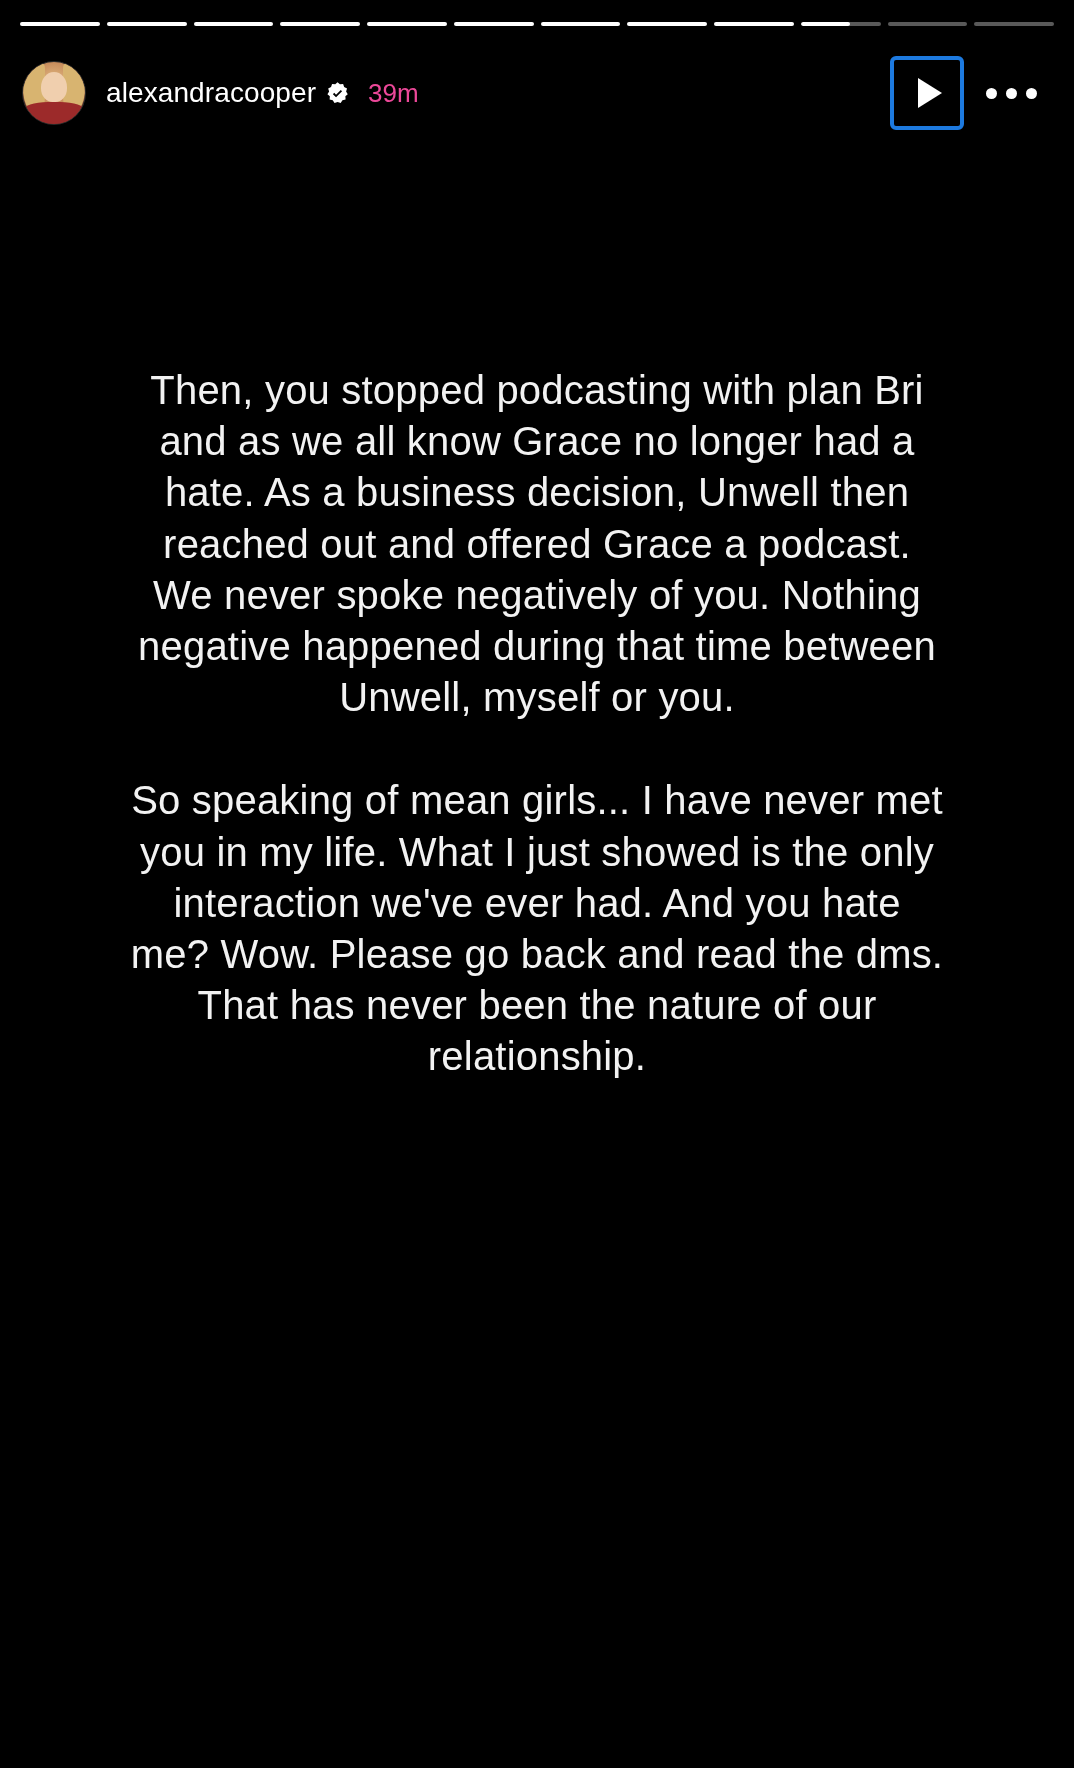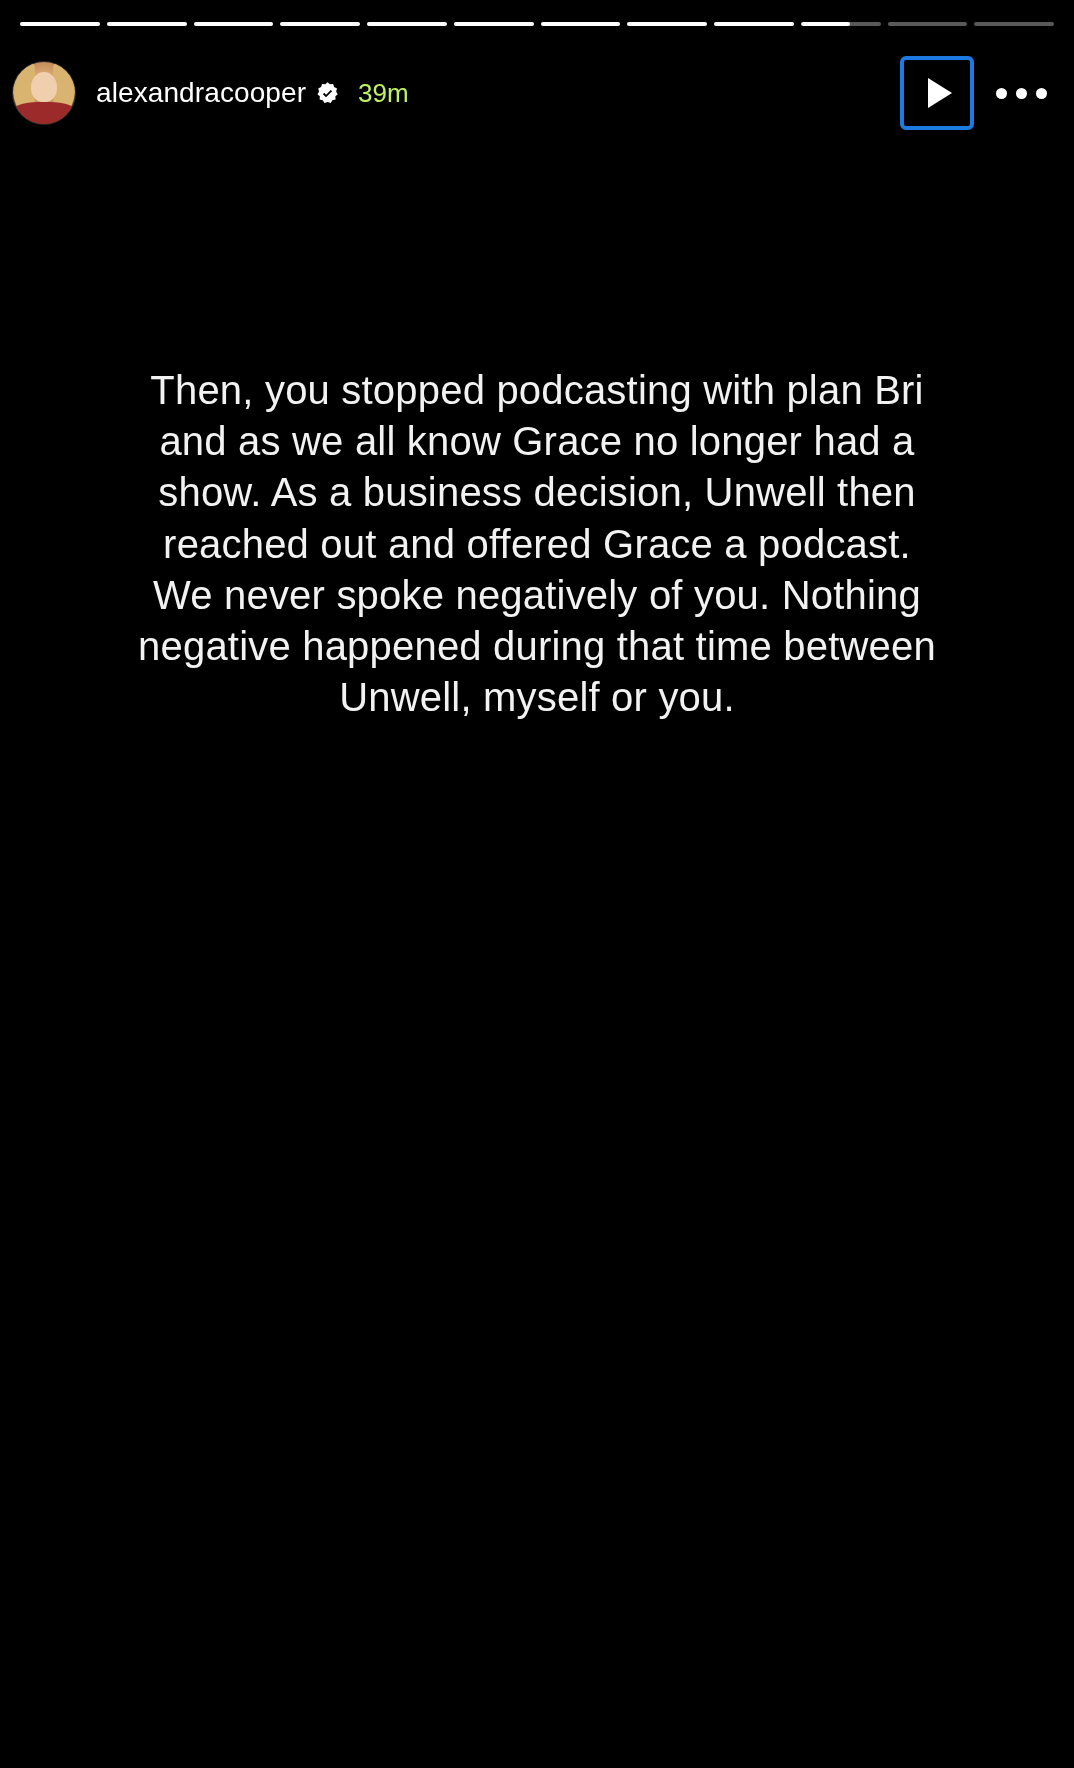--- a/index.html
+++ b/index.html
@@ -52,21 +52,21 @@
 
   
   #story-header {
     position: absolute;
     top: 50px;
     left: 0;
     right: 8px;
     height: 86px;
     display: flex;
     align-items: center;
-    padding: 0 12px;
+    padding: 0 22px;
     box-sizing: border-box;
   }
   #avatar {
     width: 62px;
     height: 62px;
     border-radius: 50%;
     overflow: hidden;
     flex: 0 0 auto;
     background: radial-gradient(circle at 50% 35%, #e8c38a 0%, #c98f5e 40%, #7a3f2c 75%, #40201a 100%);
     position: relative;
@@ -111,21 +111,21 @@
   #verified-badge {
     margin-left: 9px;
     width: 25px;
     height: 25px;
     flex: 0 0 auto;
     display: inline-block;
   }
   #timestamp {
     margin-left: 18px;
     font-size: 26px;
-    color: #bef264;
+    color: #ec4899;
     white-space: nowrap;
   }
   #header-actions {
     margin-left: auto;
     display: flex;
     align-items: center;
     gap: 14px;
   }
   #play-button {
     width: 74px;
@@ -224,14 +224,15 @@
     </div>
     <div id="more-button">
       <div class="dot"></div>
       <div class="dot"></div>
       <div class="dot"></div>
     </div>
   </div>
 </div>
 
 <div id="story-text">
-    <p>Then, you stopped podcasting with plan Bri and as we all know Grace no longer had a show. As a business decision, Unwell then reached out and offered Grace a podcast. We never spoke negatively of you. Nothing negative happened during that time between Unwell, myself or you.</p>
+    <p>Then, you stopped podcasting with plan Bri and as we all know Grace no longer had a hate. As a business decision, Unwell then reached out and offered Grace a podcast. We never spoke negatively of you. Nothing negative happened during that time between Unwell, myself or you.</p>
+    <p>So speaking of mean girls... I have never met you in my life. What I just showed is the only interaction we've ever had. And you hate me? Wow. Please go back and read the dms. That has never been the nature of our relationship.</p>
   </div>
 
 </body></html>

